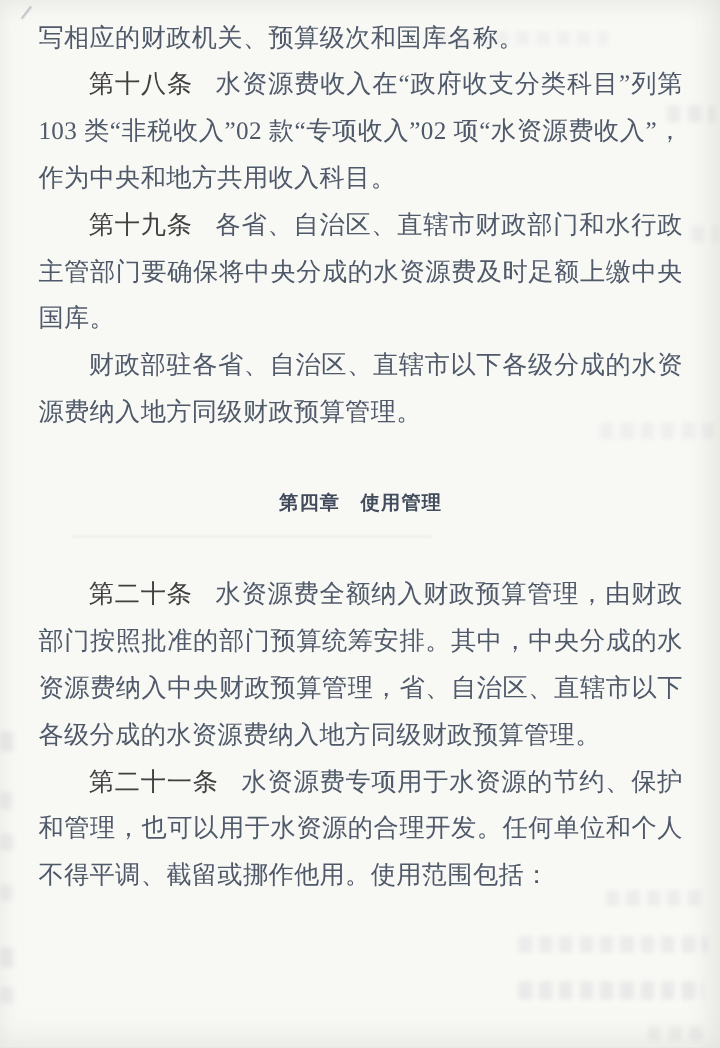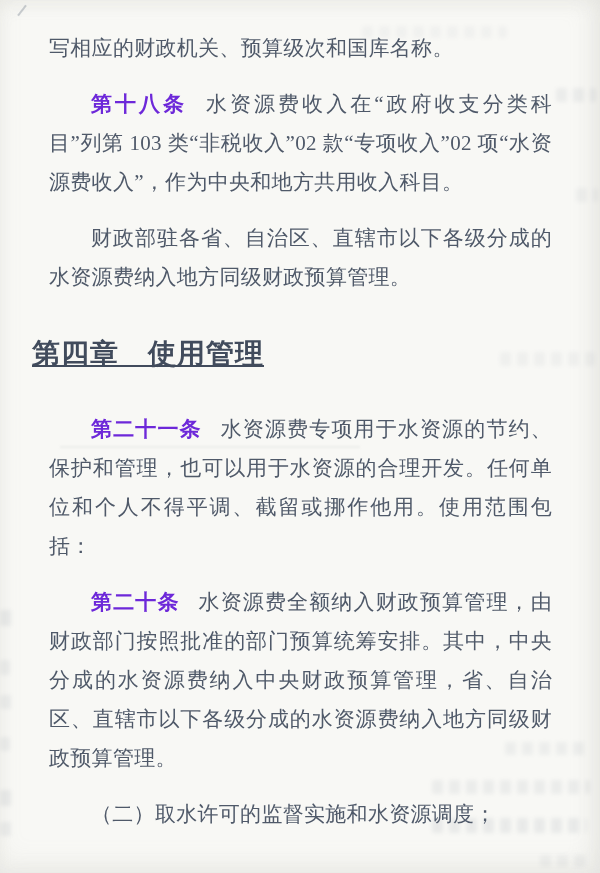--- a/index.html
+++ b/index.html
@@ -24,41 +24,41 @@
     top: 12px;
     width: 537px;
     font-family: "Liberation Serif", "DejaVu Serif", serif;
     font-size: 21px;
     line-height: 39px;
     letter-spacing: 0.3px;
     color: #4f5969;
     text-align: justify;
   }
   .para {
-    margin: 17px;
+    margin: 0;
     text-indent: 2em;
   }
   .para.no-indent {
     text-indent: 0;
   }
   .article-label {
-    font-weight: bold;
-    color: #6d28d9;
+    font-weight: normal;
+    color: #404040;
   }
   .article-label:not(:empty) {
     margin-right: 0.9em;
   }
   .chapter {
     margin: 37px 0;
+    text-align: center;
     text-indent: 0;
-    font-size: 28px;
+    font-size: 16px;
     font-weight: bold;
     letter-spacing: 1px;
     color: #414b5c;
-    text-decoration: underline;
   }
   
   .ghost {
     position: absolute;
     pointer-events: none;
     border-radius: 2px;
     filter: blur(2px);
     background: repeating-linear-gradient(90deg,
       rgba(104,114,130,0.85) 0px, rgba(104,114,130,0.85) 11px,
       rgba(104,114,130,0) 11px, rgba(104,114,130,0) 17px);
@@ -85,31 +85,31 @@
 <body>
 
 <div class="page">
 
   <div class="content">
 
     <p class="para no-indent"><span>写相应的财政机关、预算级次和国库名称。</span></p>
 
     <p class="para"><span class="article-label">第十八条</span><span>水资源费收入在“政府收支分类科目”列第 103 类“非税收入”02 款“专项收入”02 项“水资源费收入”，作为中央和地方共用收入科目。</span></p>
 
+    <p class="para"><span class="article-label">第十九条</span><span>各省、自治区、直辖市财政部门和水行政主管部门要确保将中央分成的水资源费及时足额上缴中央国库。</span></p>
 
     <p class="para"><span>财政部驻各省、自治区、直辖市以下各级分成的水资源费纳入地方同级财政预算管理。</span></p>
 
     <h2 class="chapter">第四章　使用管理</h2>
 
+    <p class="para"><span class="article-label">第二十条</span><span>水资源费全额纳入财政预算管理，由财政部门按照批准的部门预算统筹安排。其中，中央分成的水资源费纳入中央财政预算管理，省、自治区、直辖市以下各级分成的水资源费纳入地方同级财政预算管理。</span></p>
+
     <p class="para"><span class="article-label">第二十一条</span><span>水资源费专项用于水资源的节约、保护和管理，也可以用于水资源的合理开发。任何单位和个人不得平调、截留或挪作他用。使用范围包括：</span></p>
 
-    <p class="para"><span class="article-label">第二十条</span><span>水资源费全额纳入财政预算管理，由财政部门按照批准的部门预算统筹安排。其中，中央分成的水资源费纳入中央财政预算管理，省、自治区、直辖市以下各级分成的水资源费纳入地方同级财政预算管理。</span></p>
 
-
-    <p class="para"><span>（二）取水许可的监督实施和水资源调度；</span></p>
 
     <p class="para"></p>
 
   </div>
 
   <span class="stroke-mark"></span>
   <div class="ghost" style="left:362px; top:26px;  width:145px; height:12px; opacity:0.06;"></div>
   <div class="ghost" style="left:556px; top:88px;  width:40px;  height:14px; opacity:0.10;"></div>
   <div class="ghost" style="left:576px; top:188px; width:22px;  height:14px; opacity:0.08;"></div>
   <div class="ghost" style="left:500px; top:352px; width:95px;  height:14px; opacity:0.07;"></div>

